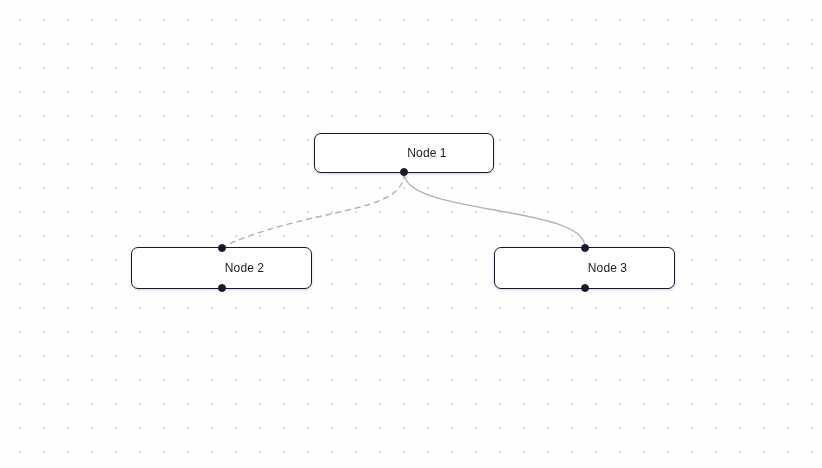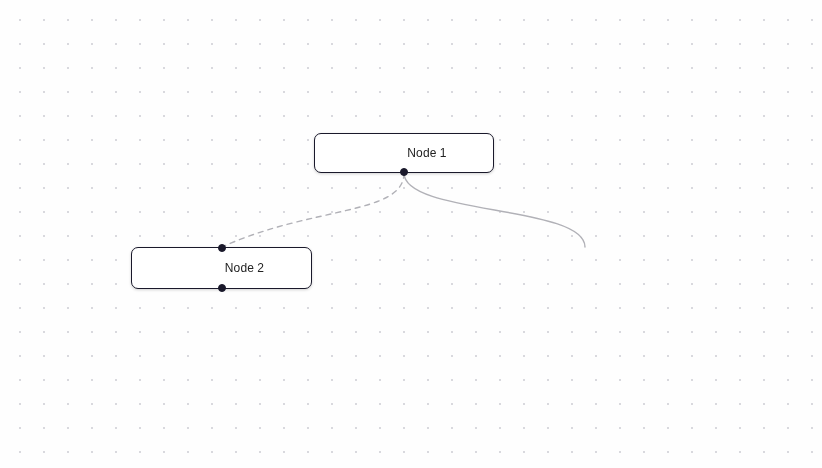--- a/index.html
+++ b/index.html
@@ -102,15 +102,20 @@
       <span class="node-label">Node 1</span>
       <div class="handle handle-bottom"></div>
     </div>
 
     <div class="flow-node" style="left: 131px; top: 247px; width: 181px; height: 42px; align-items: center;">
       <span class="node-label">Node 2</span>
       <div class="handle handle-top"></div>
       <div class="handle handle-bottom"></div>
     </div>
 
+    <div class="flow-node" style="left: 494px; top: 247px; width: 181px; height: 42px;">
+      <span class="node-label">Node 3</span>
+      <div class="handle handle-top"></div>
+      <div class="handle handle-bottom"></div>
+    </div>
 
   </div>
 </div>
 
 </body></html>

